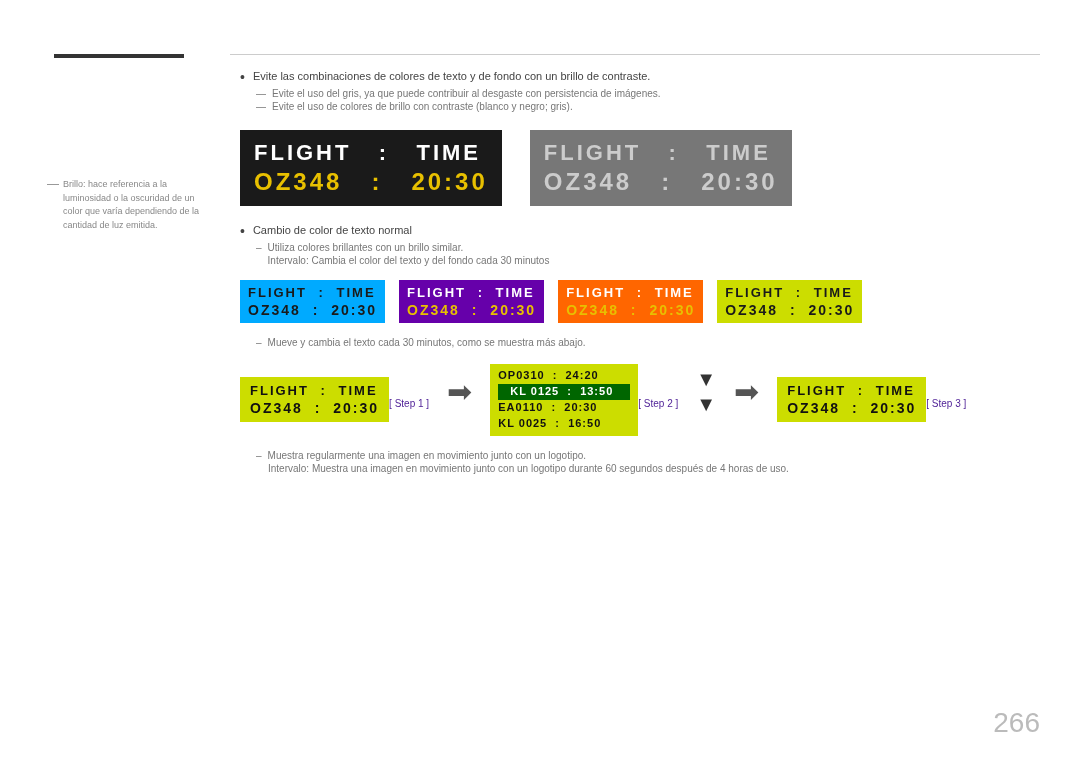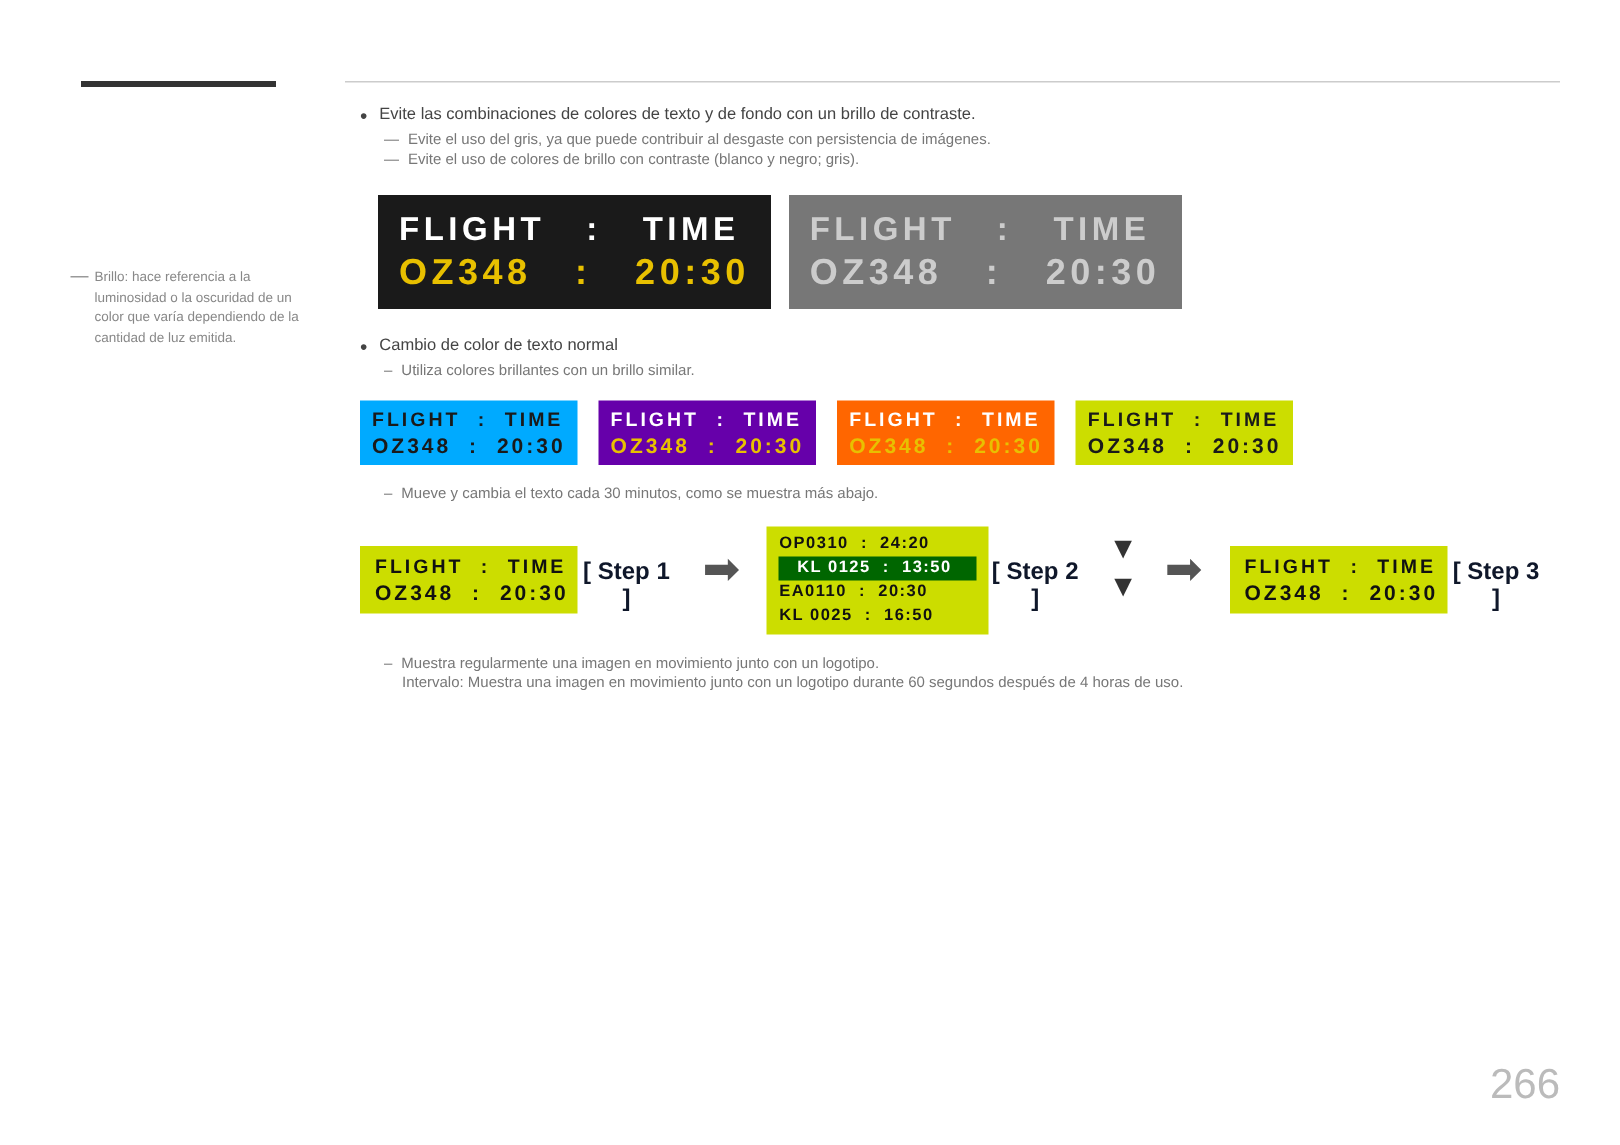--- a/index.html
+++ b/index.html
@@ -88,22 +88,22 @@
       align-items: flex-start;
     }
 
     .dash-item .dash {
       margin-right: 6px;
     }
 
     
     .large-boxes {
       display: flex;
-      gap: 12px;
-      margin: 18px 0 18px 12px;
+      gap: 28px;
+      margin: 18px 0 18px 0;
     }
 
     .large-box-dark {
       background: #1a1a1a;
       padding: 10px 14px;
       min-width: 160px;
     }
 
     .large-box-dark .row1 {
       color: #fff;
@@ -201,25 +201,24 @@
       margin-top: 16px;
     }
 
     .step-block {
       display: flex;
       flex-direction: row;
       align-items: center;
     }
 
     .step-label {
-      font-size: 16px;
-      color: #0f172a;
+      font-size: 10px;
+      color: #4c1d95;
       margin-top: 8px;
       text-align: center;
-      font-weight: bold;
     }
 
     
     .sidebar-dash {
       display: flex;
       align-items: flex-start;
       gap: 4px;
       margin-bottom: 3px;
     }
     .sidebar-dash-line {
@@ -293,20 +292,24 @@
   </div>
 
   <div class="bullet-section">
     <div class="bullet-item">
       <span class="bullet">•</span>
       <span>Cambio de color de texto normal</span>
     </div>
     <div class="dash-item">
       <span class="dash">–</span>
       <span>Utiliza colores brillantes con un brillo similar.</span>
+    </div>
+    <div class="dash-item">
+      <span style="margin-right:6px; visibility:hidden;">–</span>
+      <span>Intervalo: Cambia el color del texto y del fondo cada 30 minutos</span>
     </div>
   </div>
 
   <div class="color-boxes-row">
 
     <div class="sm-box box-blue">
       <div class="r1">
         <span>FLIGHT</span>&nbsp;
         <span>:</span>&nbsp;
         <span>TIME</span>

